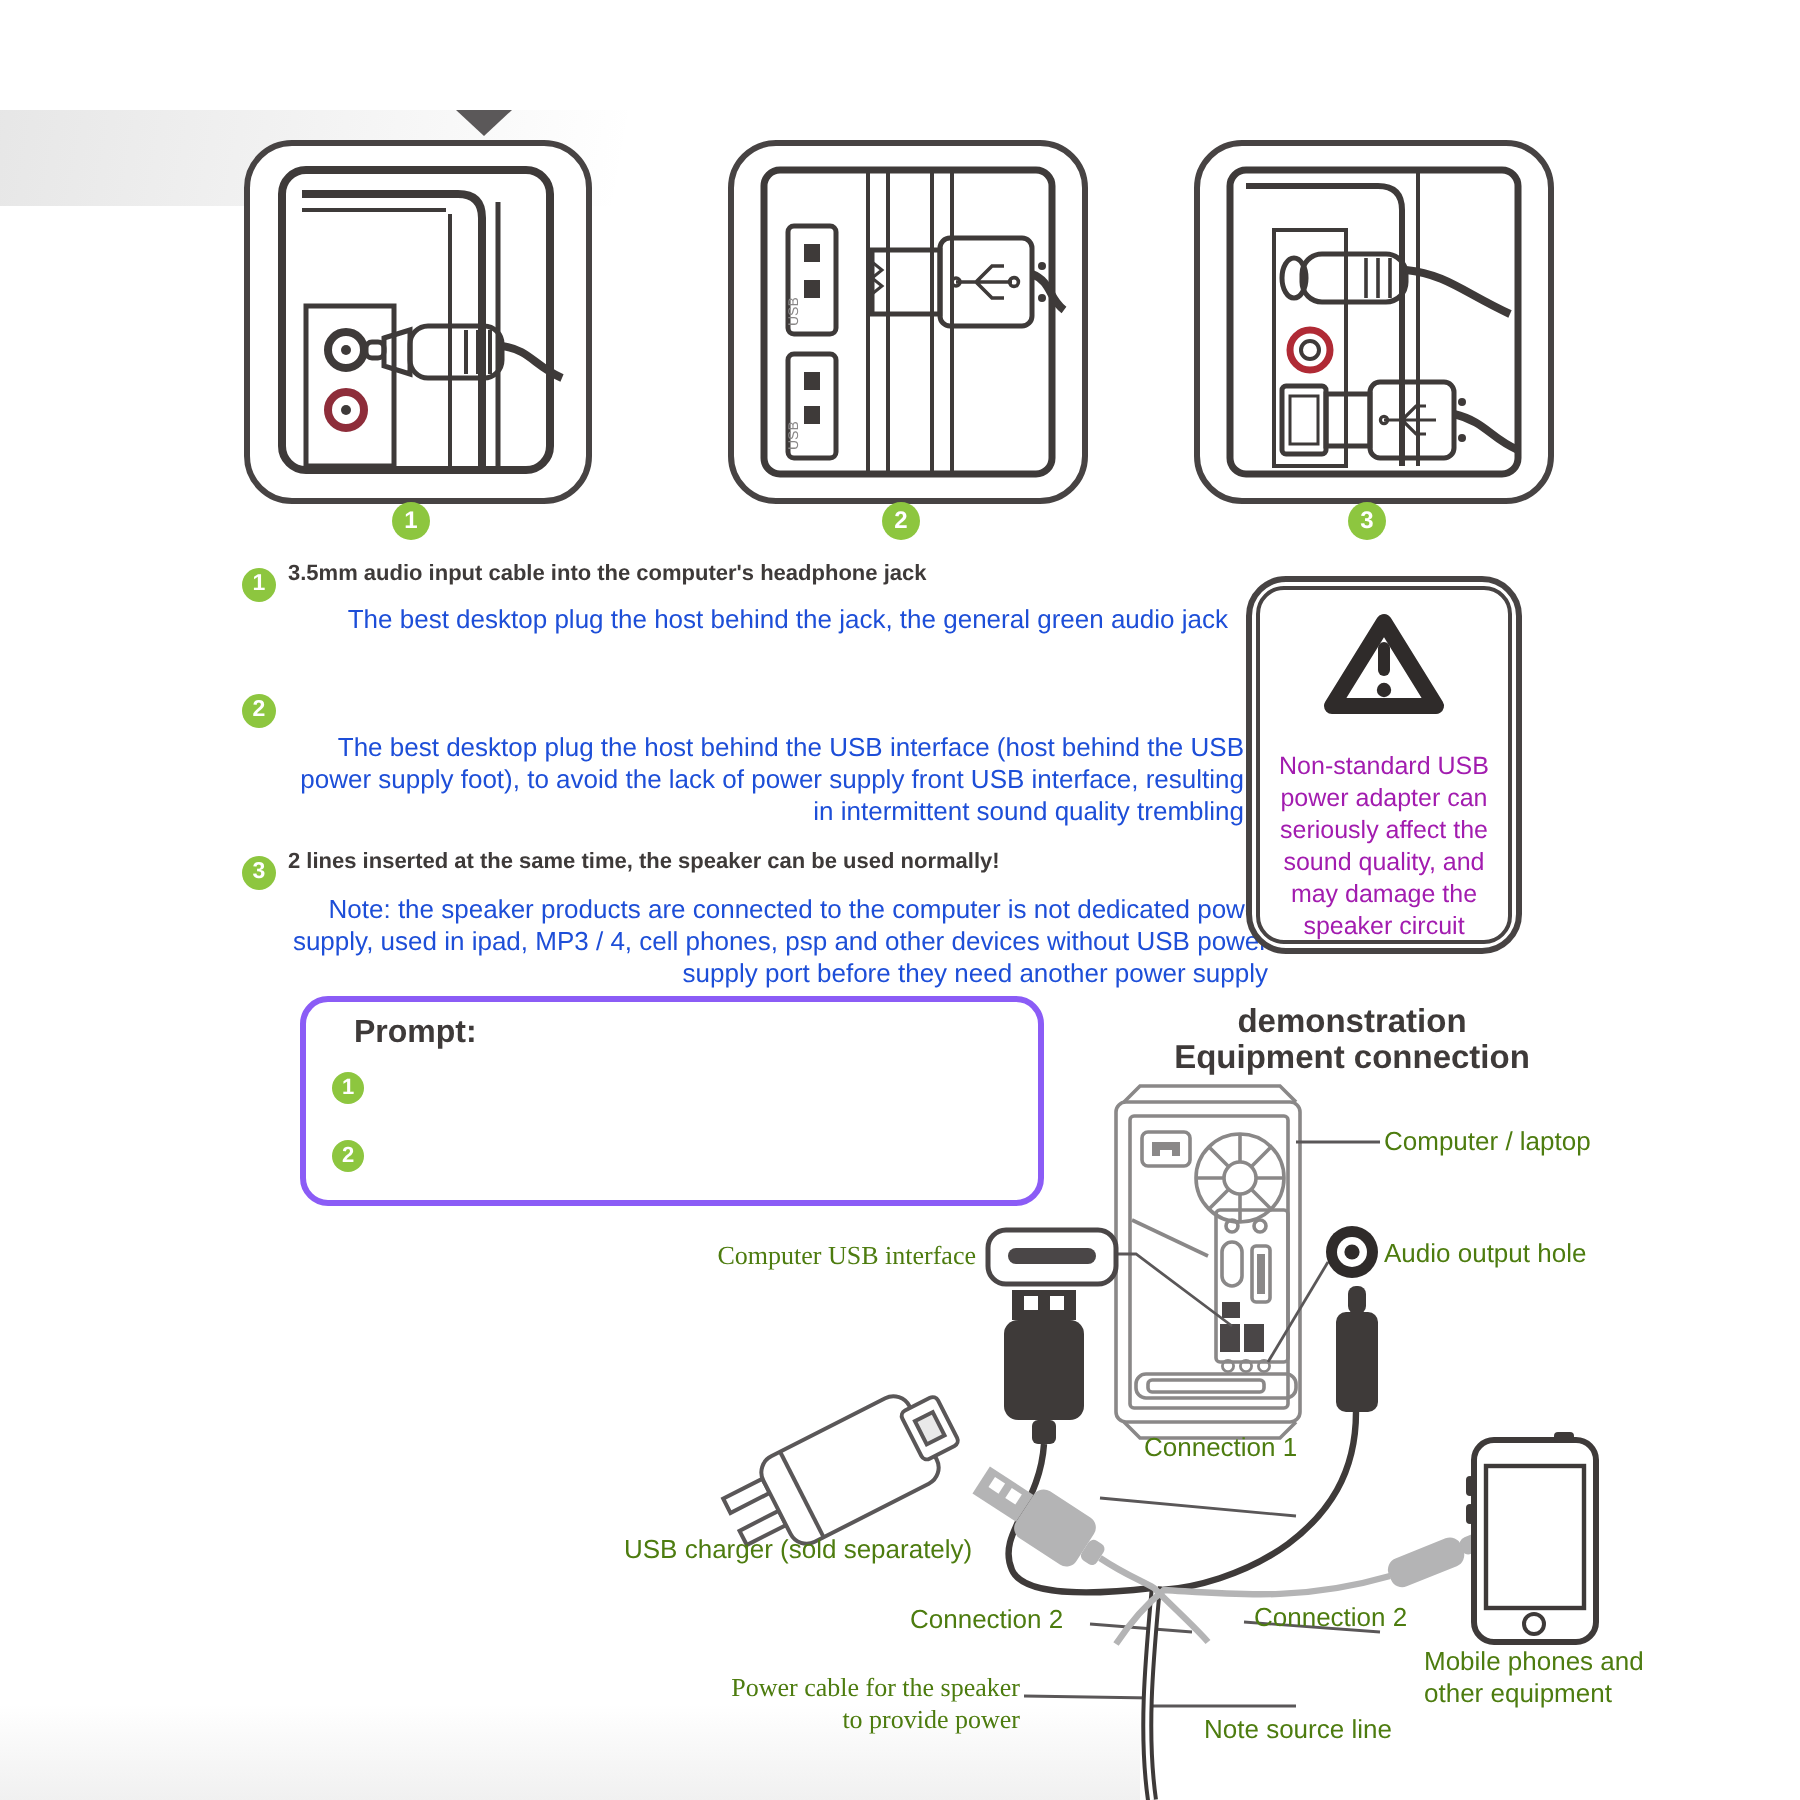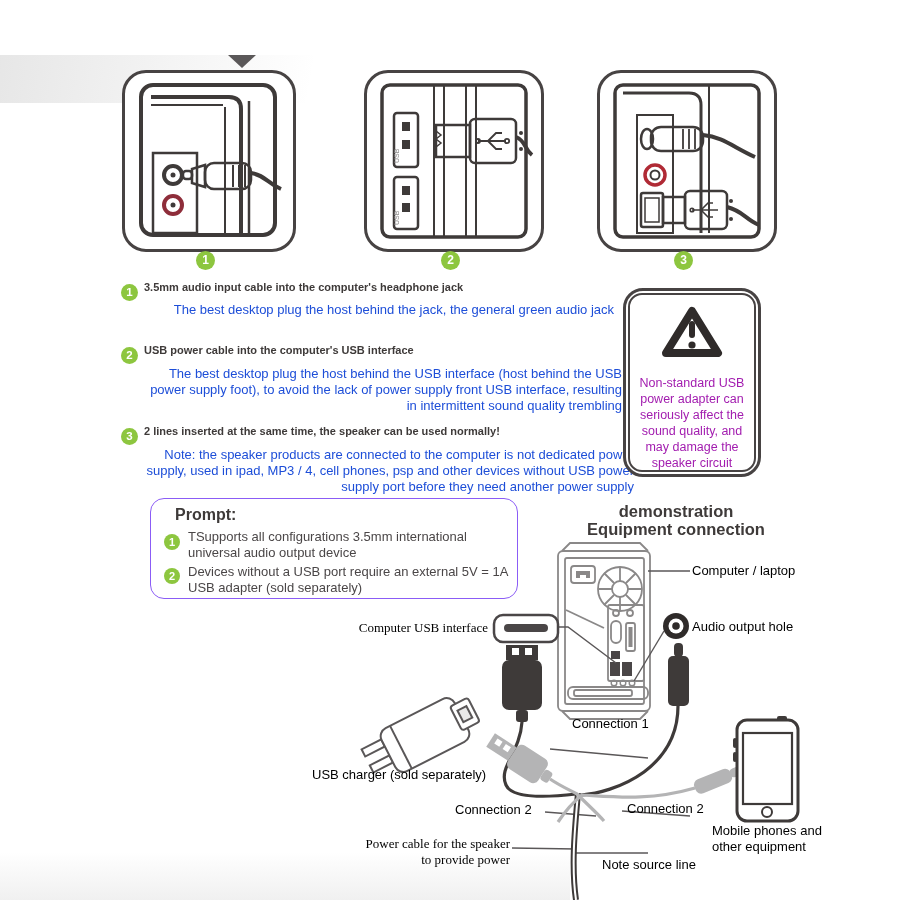--- a/index.html
+++ b/index.html
@@ -24,27 +24,27 @@
   .instr-title{position:absolute;font-size:11px;font-weight:bold;color:#3e3a39;white-space:nowrap;}
   .instr-body{position:absolute;font-size:13px;color:#1d4ed8;line-height:1.22;text-align:right;}
   
   .warn-outer{position:absolute;left:623px;top:288px;width:132px;height:183px;
               border:3px solid #474343;border-radius:20px;background:#fff;}
   .warn-inner{position:absolute;left:2px;top:2px;right:2px;bottom:2px;border:2px solid #474343;border-radius:14px;}
   .warn-text{position:absolute;left:5px;right:5px;top:84px;text-align:center;font-size:12.5px;
              line-height:1.28;color:#a21caf;}
   
   .prompt-box{position:absolute;left:150px;top:498px;width:366px;height:99px;
-              border:1px solid #8b5cf6;border-radius:14px;background:#fff;}
+              border:3px solid #8b5cf6;border-radius:14px;background:#fff;}
   .prompt-heading{position:absolute;left:24px;top:7px;font-size:16px;font-weight:bold;}
   .prompt-text{position:absolute;font-size:13px;color:#4a4647;line-height:1.25;}
   
   .equip-title{position:absolute;left:556px;top:502px;width:240px;text-align:center;
                font-size:16.5px;font-weight:bold;line-height:1.1;color:#3e3a39;}
-  .lbl{position:absolute;font-size:13px;color:#000000;white-space:nowrap;}
+  .lbl{position:absolute;font-size:13px;color:#4d7c0f;white-space:nowrap;}
   .lbl-r{text-align:right;font-family:Liberation Serif, serif;}
   .diagram{position:absolute;left:300px;top:535px;width:600px;height:365px;}
 </style>
 </head>
 <body>
 
 <div class="canvas">
 
   <div class="header-wash"></div>
   <div class="header-pointer"></div>
@@ -130,43 +130,40 @@
 
   <div class="gbadge panel-badge" style="left:196px;top:251px;">1</div>
   <div class="gbadge panel-badge" style="left:441px;top:251px;">2</div>
   <div class="gbadge panel-badge" style="left:674px;top:251px;">3</div>
 
   <div class="gbadge instr-badge" style="left:121px;top:284px;">1</div>
   <div class="instr-title" style="left:144px;top:281px;">3.5mm audio input cable into the computer's headphone jack</div>
   <div class="instr-body" style="left:144px;top:302px;width:470px;">The best desktop plug the host behind the jack, the general green audio jack</div>
 
   <div class="gbadge instr-badge" style="left:121px;top:347px;">2</div>
-  <div class="instr-title" style="left:144px;top:344px;">USB power cable into the computer's USB interface</div>
   <div class="instr-body" style="left:144px;top:366px;width:478px;">The best desktop plug the host behind the USB interface (host behind the USB power supply foot), to avoid the lack of power supply front USB interface, resulting in intermittent sound quality trembling</div>
 
   <div class="gbadge instr-badge" style="left:121px;top:428px;">3</div>
   <div class="instr-title" style="left:144px;top:425px;">2 lines inserted at the same time, the speaker can be used normally!</div>
   <div class="instr-body" style="left:144px;top:447px;width:490px;">Note: the speaker products are connected to the computer is not dedicated power supply, used in ipad, MP3 / 4, cell phones, psp and other devices without USB power supply port before they need another power supply</div>
 
   <div class="warn-outer">
     <div class="warn-inner"></div>
     <svg style="position:absolute;left:33px;top:13px;" width="66" height="58" viewBox="0 0 66 58">
       <path d="M33,7 L59,49 H7 Z" fill="#fff" stroke="#2f2b2a" stroke-width="8" stroke-linejoin="round"></path>
       <rect x="30" y="17" width="6" height="17" rx="3" fill="#2f2b2a"></rect>
       <circle cx="33" cy="41" r="3.6" fill="#2f2b2a"></circle>
     </svg>
     <div class="warn-text">Non-standard USB power adapter can seriously affect the sound quality, and may damage the speaker circuit</div>
   </div>
 
   <div class="prompt-box">
     <div class="prompt-heading">Prompt:</div>
     <div class="gbadge prompt-badge" style="left:13px;top:35px;">1</div>
-    <div class="prompt-text" style="left:37px;top:30px;width:315px;">TSupports all configurations 3.5mm international universal audio output device</div>
     <div class="gbadge prompt-badge" style="left:13px;top:69px;">2</div>
-    <div class="prompt-text" style="left:37px;top:65px;width:334px;">Devices without a USB port require an external 5V = 1A USB adapter (sold separately)</div>
   </div>
 
   <div class="equip-title">
     <div>demonstration</div>
     <div>Equipment connection</div>
   </div>
 
   <svg class="diagram" viewBox="0 0 600 365">
 
     <g stroke="#8a8888" stroke-width="1.8" fill="none">

